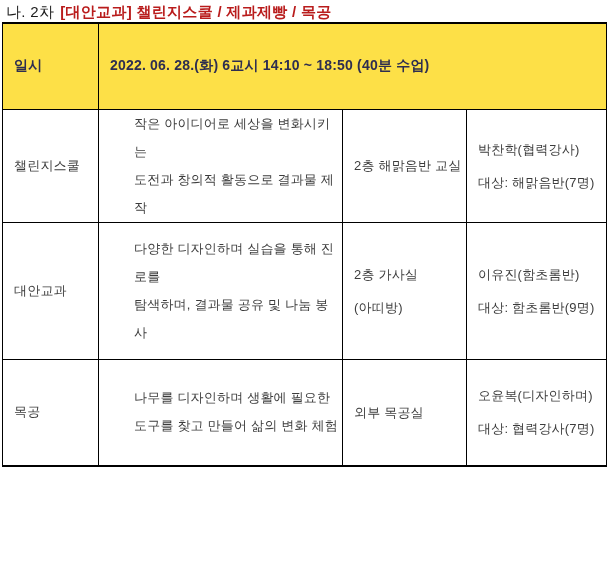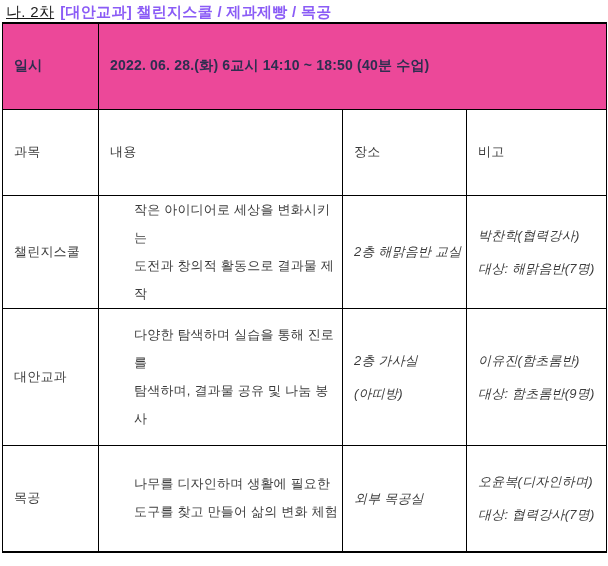--- a/index.html
+++ b/index.html
@@ -10,22 +10,22 @@
     position: relative;
   }
   .doc-title {
     position: absolute;
     top: 3px; left: 6px;
     font-size: 15px;
     letter-spacing: 0.3px;
     white-space: nowrap;
     color: #1c1c1c;
   }
-  .doc-title .prefix { font-weight: normal; margin-right: 6px; text-decoration: underline; }
-  .doc-title .hl { font-weight: bold; color: #8b5cf6; }
+  .doc-title .prefix { font-weight: normal; margin-right: 6px; }
+  .doc-title .hl { font-weight: bold; color: #b91c1c; }
 
   table.sched {
     position: absolute;
     top: 22px; left: 2px;
     width: 604px;
     border-collapse: collapse;
     table-layout: fixed;
     border: 1px solid #000;
     border-top: 2px solid #000;
     border-bottom: 2px solid #000;
@@ -38,54 +38,48 @@
     font-size: 13px;
     letter-spacing: 0.2px;
   }
   tr.row-dt  { height: 86px; }
   tr.row-ch  { height: 86px; }
   tr.row-d1  { height: 112px; }
   tr.row-d2  { height: 137px; }
   tr.row-d3  { height: 107px; }
 
   tr.row-dt td {
-    background: #ec4899;
+    background: #fde047;
     color: #2e2e50;
     font-weight: bold;
     font-size: 14px;
   }
   tr.row-ch td { color: #3a3a3a; }
 
   .ln  { line-height: 28px; margin-left: 24px; }   
-  .ln2 { line-height: 33px; font-style: italic; }   
+  .ln2 { line-height: 33px; }   
 </style>
 </head>
 <body>
 
 <div class="doc-title">
   <span class="prefix">나. 2차</span><span class="hl">[대안교과] 챌린지스쿨 / 제과제빵 / 목공</span>
 </div>
 
 <table class="sched">
   <colgroup>
     <col style="width:96px">
     <col style="width:244px">
     <col style="width:124px">
     <col style="width:140px">
   </colgroup>
   <tbody>
     <tr class="row-dt">
       <td>일시</td>
       <td colspan="3">2022. 06. 28.(화) 6교시 14:10 ~ 18:50 (40분 수업)</td>
-    </tr>
-    <tr class="row-ch">
-      <td>과목</td>
-      <td>내용</td>
-      <td>장소</td>
-      <td>비고</td>
     </tr>
 
     <tr class="row-d1">
       <td>챌린지스쿨</td>
       <td>
         <div class="ln">작은 아이디어로 세상을 변화시키는</div>
         <div class="ln">도전과 창의적 활동으로 결과물 제작</div>
       </td>
       <td>
         <div class="ln2">2층 해맑음반 교실</div>
@@ -93,21 +87,21 @@
       </td>
       <td>
         <div class="ln2">박찬학(협력강사)</div>
         <div class="ln2">대상: 해맑음반(7명)</div>
       </td>
     </tr>
 
     <tr class="row-d2">
       <td>대안교과</td>
       <td>
-        <div class="ln">다양한 탐색하며 실습을 통해 진로를</div>
+        <div class="ln">다양한 디자인하며 실습을 통해 진로를</div>
         <div class="ln">탐색하며, 결과물 공유 및 나눔 봉사</div>
       </td>
       <td>
         <div class="ln2">2층 가사실</div>
         <div class="ln2">(아띠방)</div>
       </td>
       <td>
         <div class="ln2">이유진(함초롬반)</div>
         <div class="ln2">대상: 함초롬반(9명)</div>
       </td>

